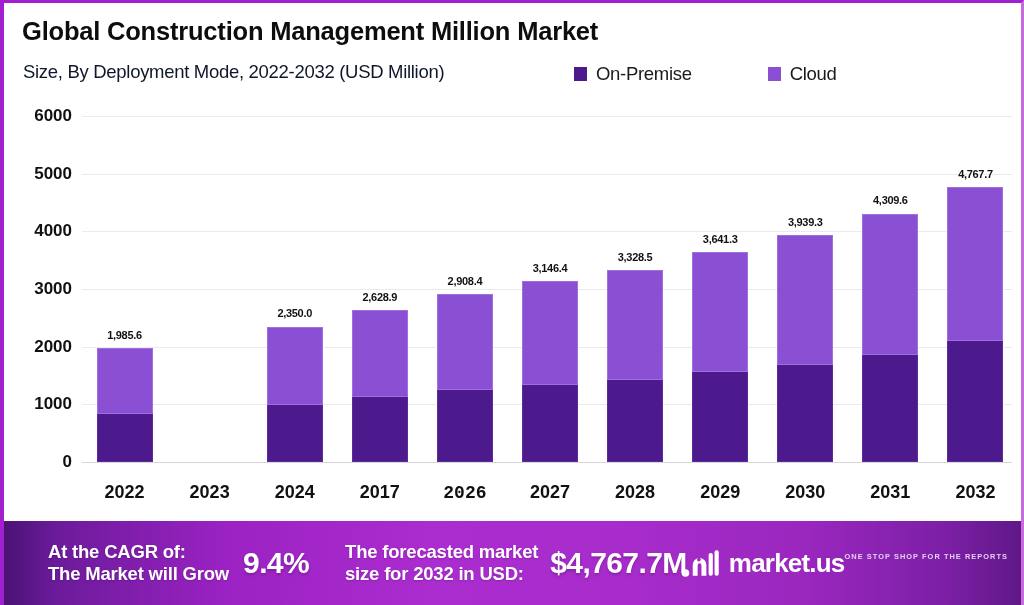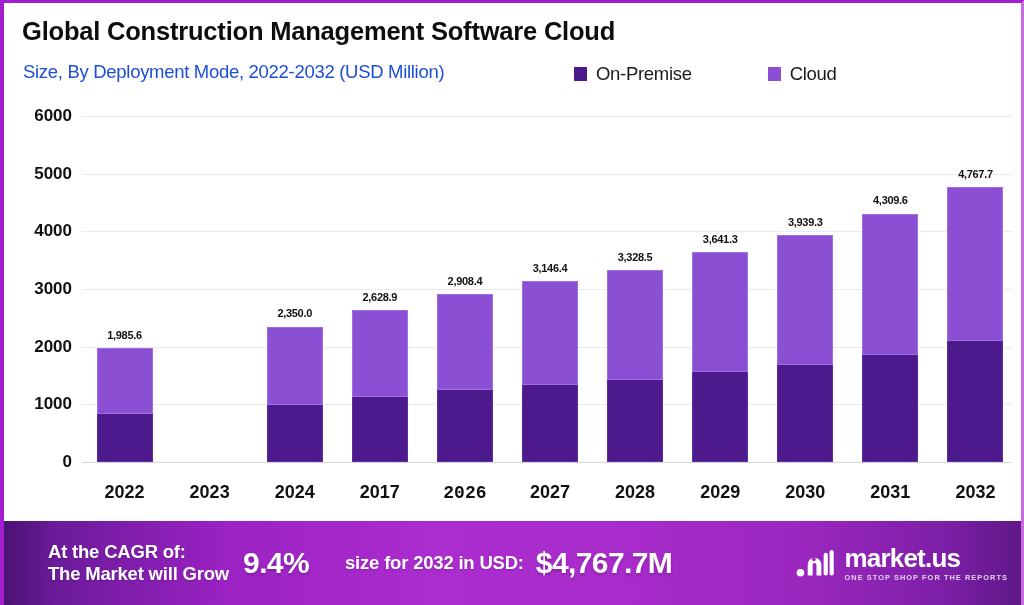--- a/index.html
+++ b/index.html
@@ -38,21 +38,21 @@
     color: #0d0d0d;
     letter-spacing: -0.2px;
     white-space: nowrap;
   }
   #chart-subtitle {
     position: absolute;
     left: 19px;
     top: 58px;
     font-size: 18.5px;
     font-weight: 400;
-    color: #1d4ed8;
+    color: #0f172a;
     letter-spacing: -0.3px;
     white-space: nowrap;
   }
   #legend {
     position: absolute;
     left: 570px;
     top: 60px;
     display: flex;
     align-items: center;
     gap: 76px;
@@ -213,21 +213,21 @@
     align-items: center;
     gap: 9px;
   }
   #logo-mark {
     width: 40px;
     height: 34px;
     flex: 0 0 auto;
   }
   #logo-text-wrap {
     display: flex;
-    flex-direction: column;
+    flex-direction: row;
     line-height: 1;
   }
   #logo-wordmark {
     color: #ffffff;
     font-size: 26px;
     font-weight: 800;
     letter-spacing: -0.8px;
   }
   #logo-tagline {
     color: #e4d0f2;
@@ -236,21 +236,21 @@
     letter-spacing: 1.05px;
     margin-top: 3px;
   }
 </style>
 </head>
 <body>
 
 <div id="page">
 
   <div id="header">
-    <div id="chart-title">Global Construction Management Software Cloud</div>
+    <div id="chart-title">Global Construction Management Million Market</div>
     <div id="chart-subtitle">Size, By Deployment Mode, 2022-2032 (USD Million)</div>
     <div id="legend">
       <div class="legend-item">
         <span class="legend-swatch" style="background: rgb(77, 26, 141);"></span>
         <span class="legend-label">On-Premise</span>
       </div>
       <div class="legend-item">
         <span class="legend-swatch" style="background: rgb(139, 79, 212);"></span>
         <span class="legend-label">Cloud</span>
       </div>
@@ -364,20 +364,21 @@
   <div id="footer">
     <div id="footer-stat-1">
       <div class="stat-caption">
         <div>At the CAGR of:</div>
         <div>The Market will Grow</div>
       </div>
       <div class="stat-value">9.4%</div>
     </div>
     <div id="footer-stat-2">
       <div class="stat-caption">
+        <div>The forecasted market</div>
         <div>size for 2032 in USD:</div>
       </div>
       <div class="stat-value">$4,767.7M</div>
     </div>
     <div id="logo">
       <svg id="logo-mark" viewBox="0 0 44 36">
         <circle cx="6" cy="29" r="4.2" fill="#ffffff"></circle>
         <path d="M14 32 L14 20 a7.5 7.5 0 0 1 15 0 L29 32 L23.6 32 L23.6 20.4 a2.1 2.1 0 0 0 -4.2 0 L19.4 32 Z" fill="#ffffff"></path>
         <rect x="31.5" y="7" width="4.6" height="25" rx="2.2" fill="#ffffff"></rect>
         <rect x="38" y="4" width="4.6" height="28" rx="2.2" fill="#ffffff"></rect>

